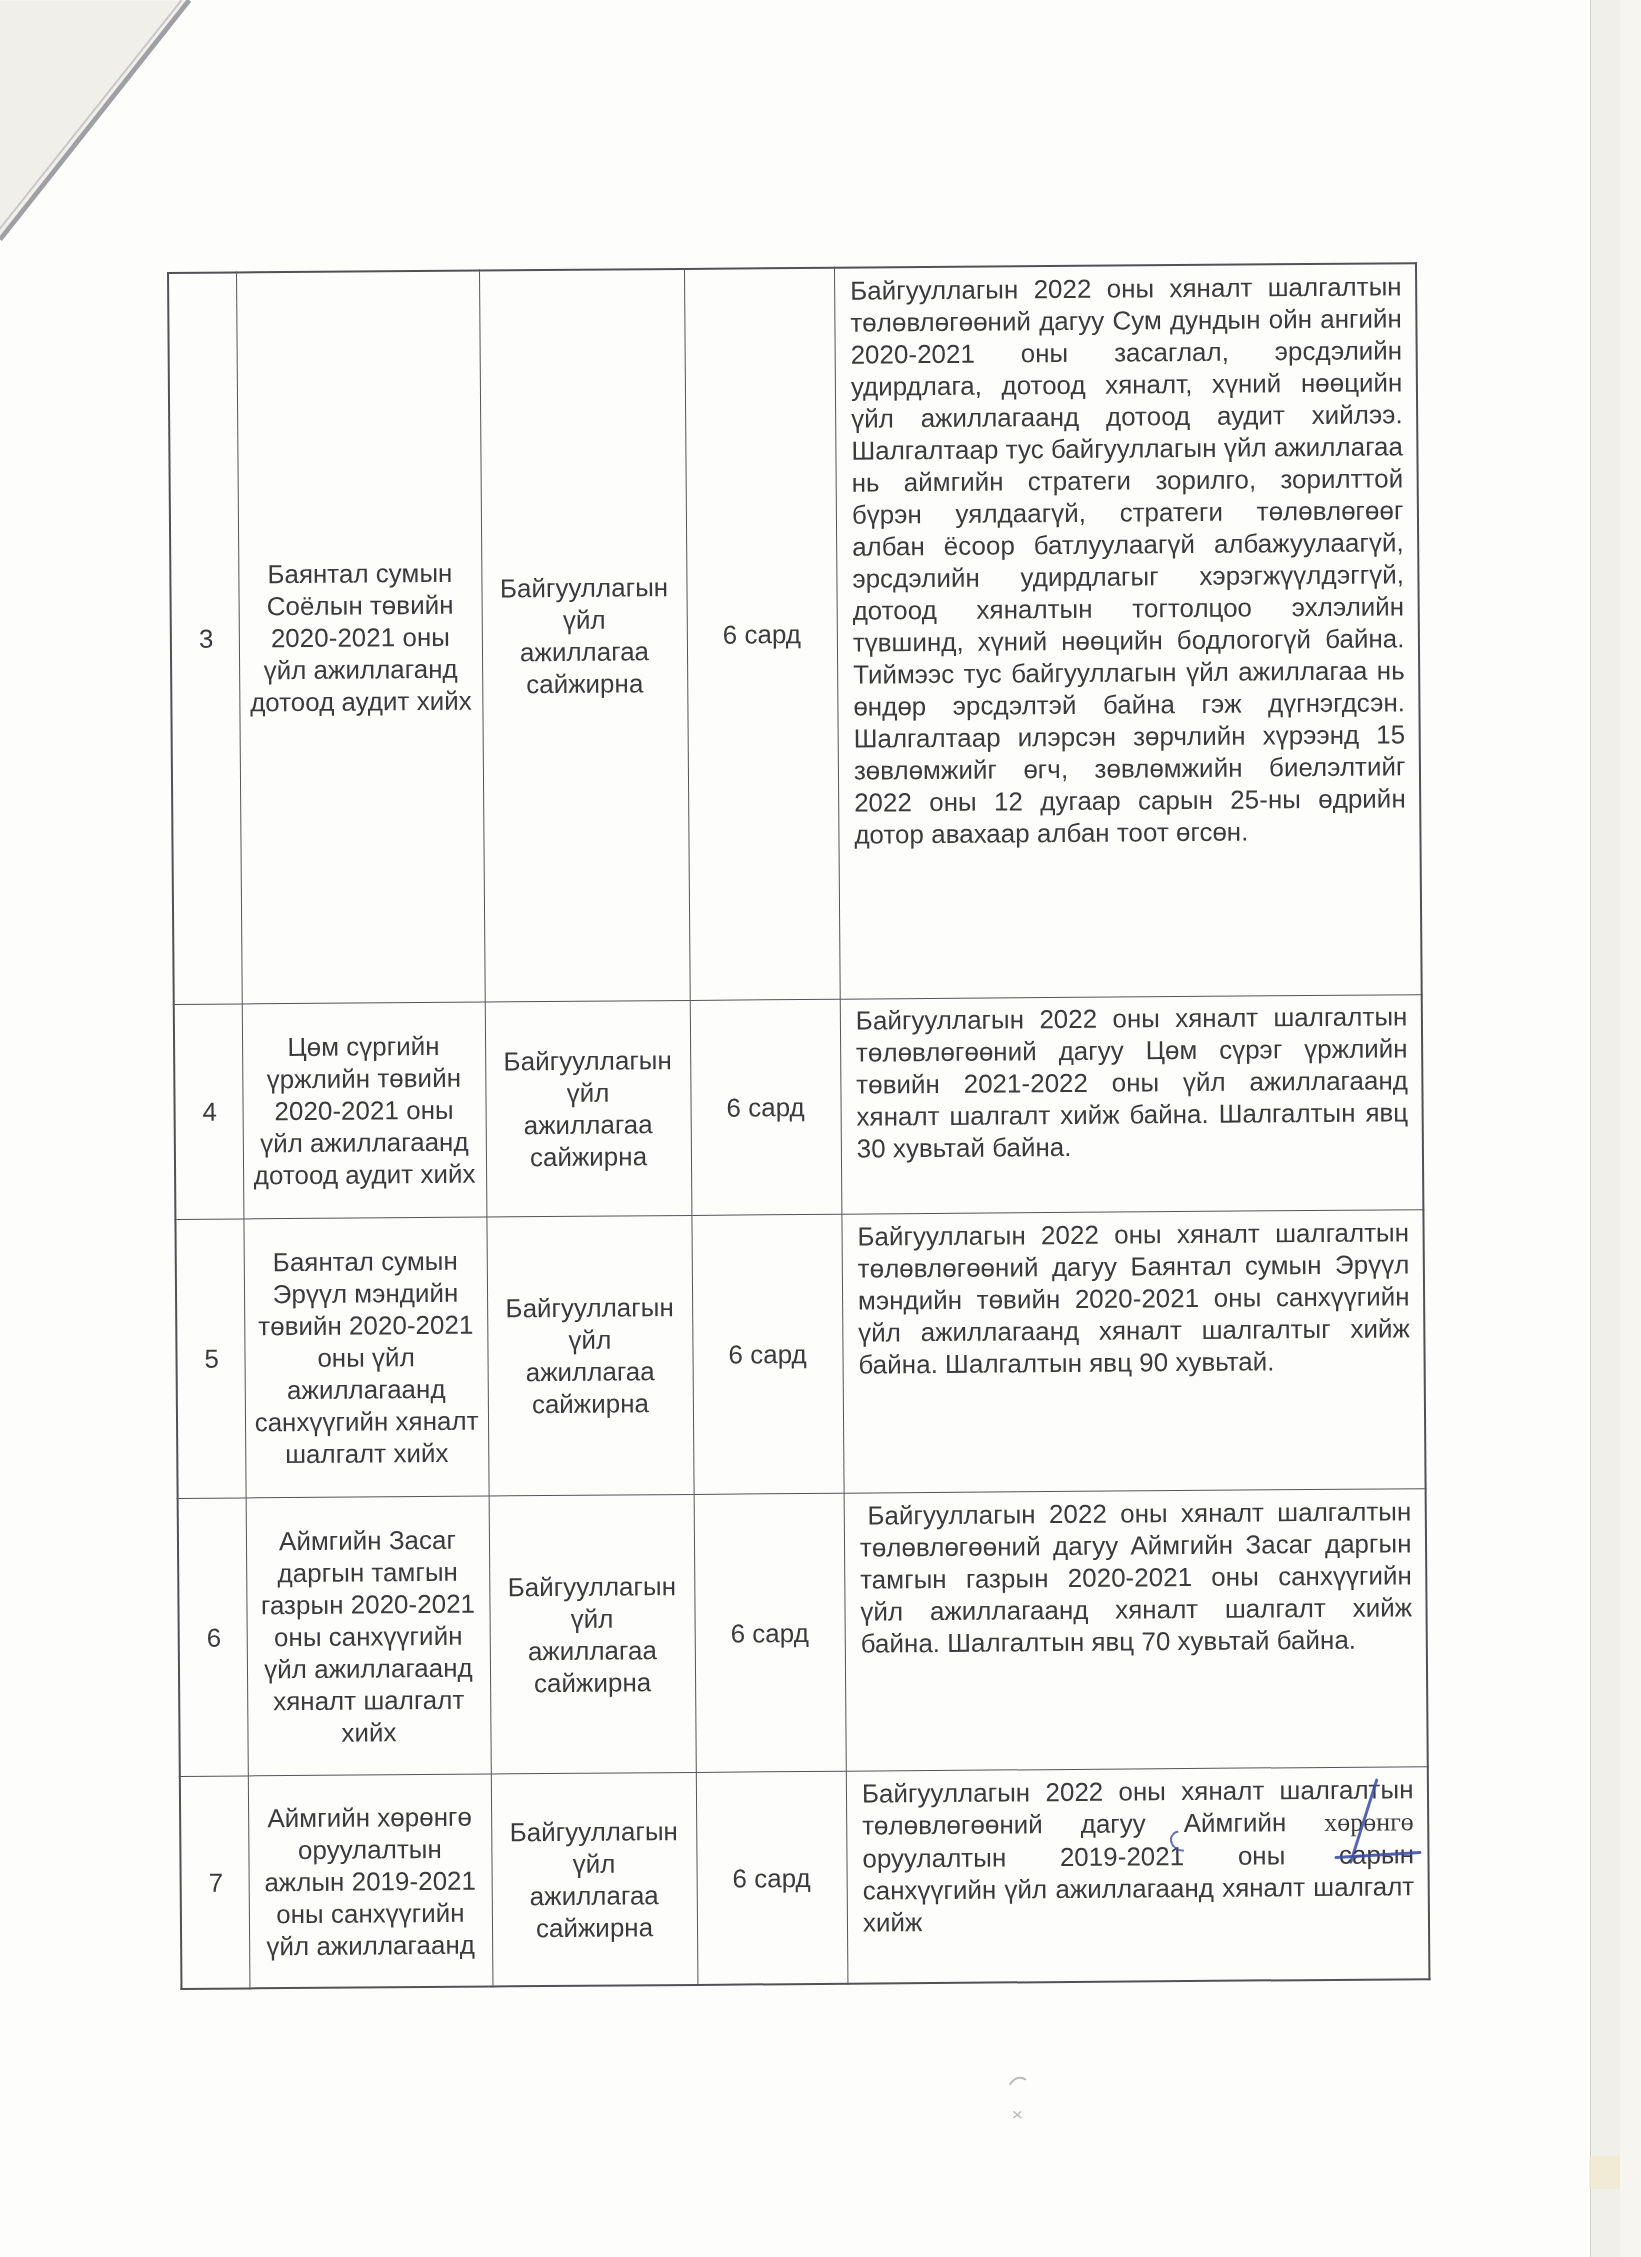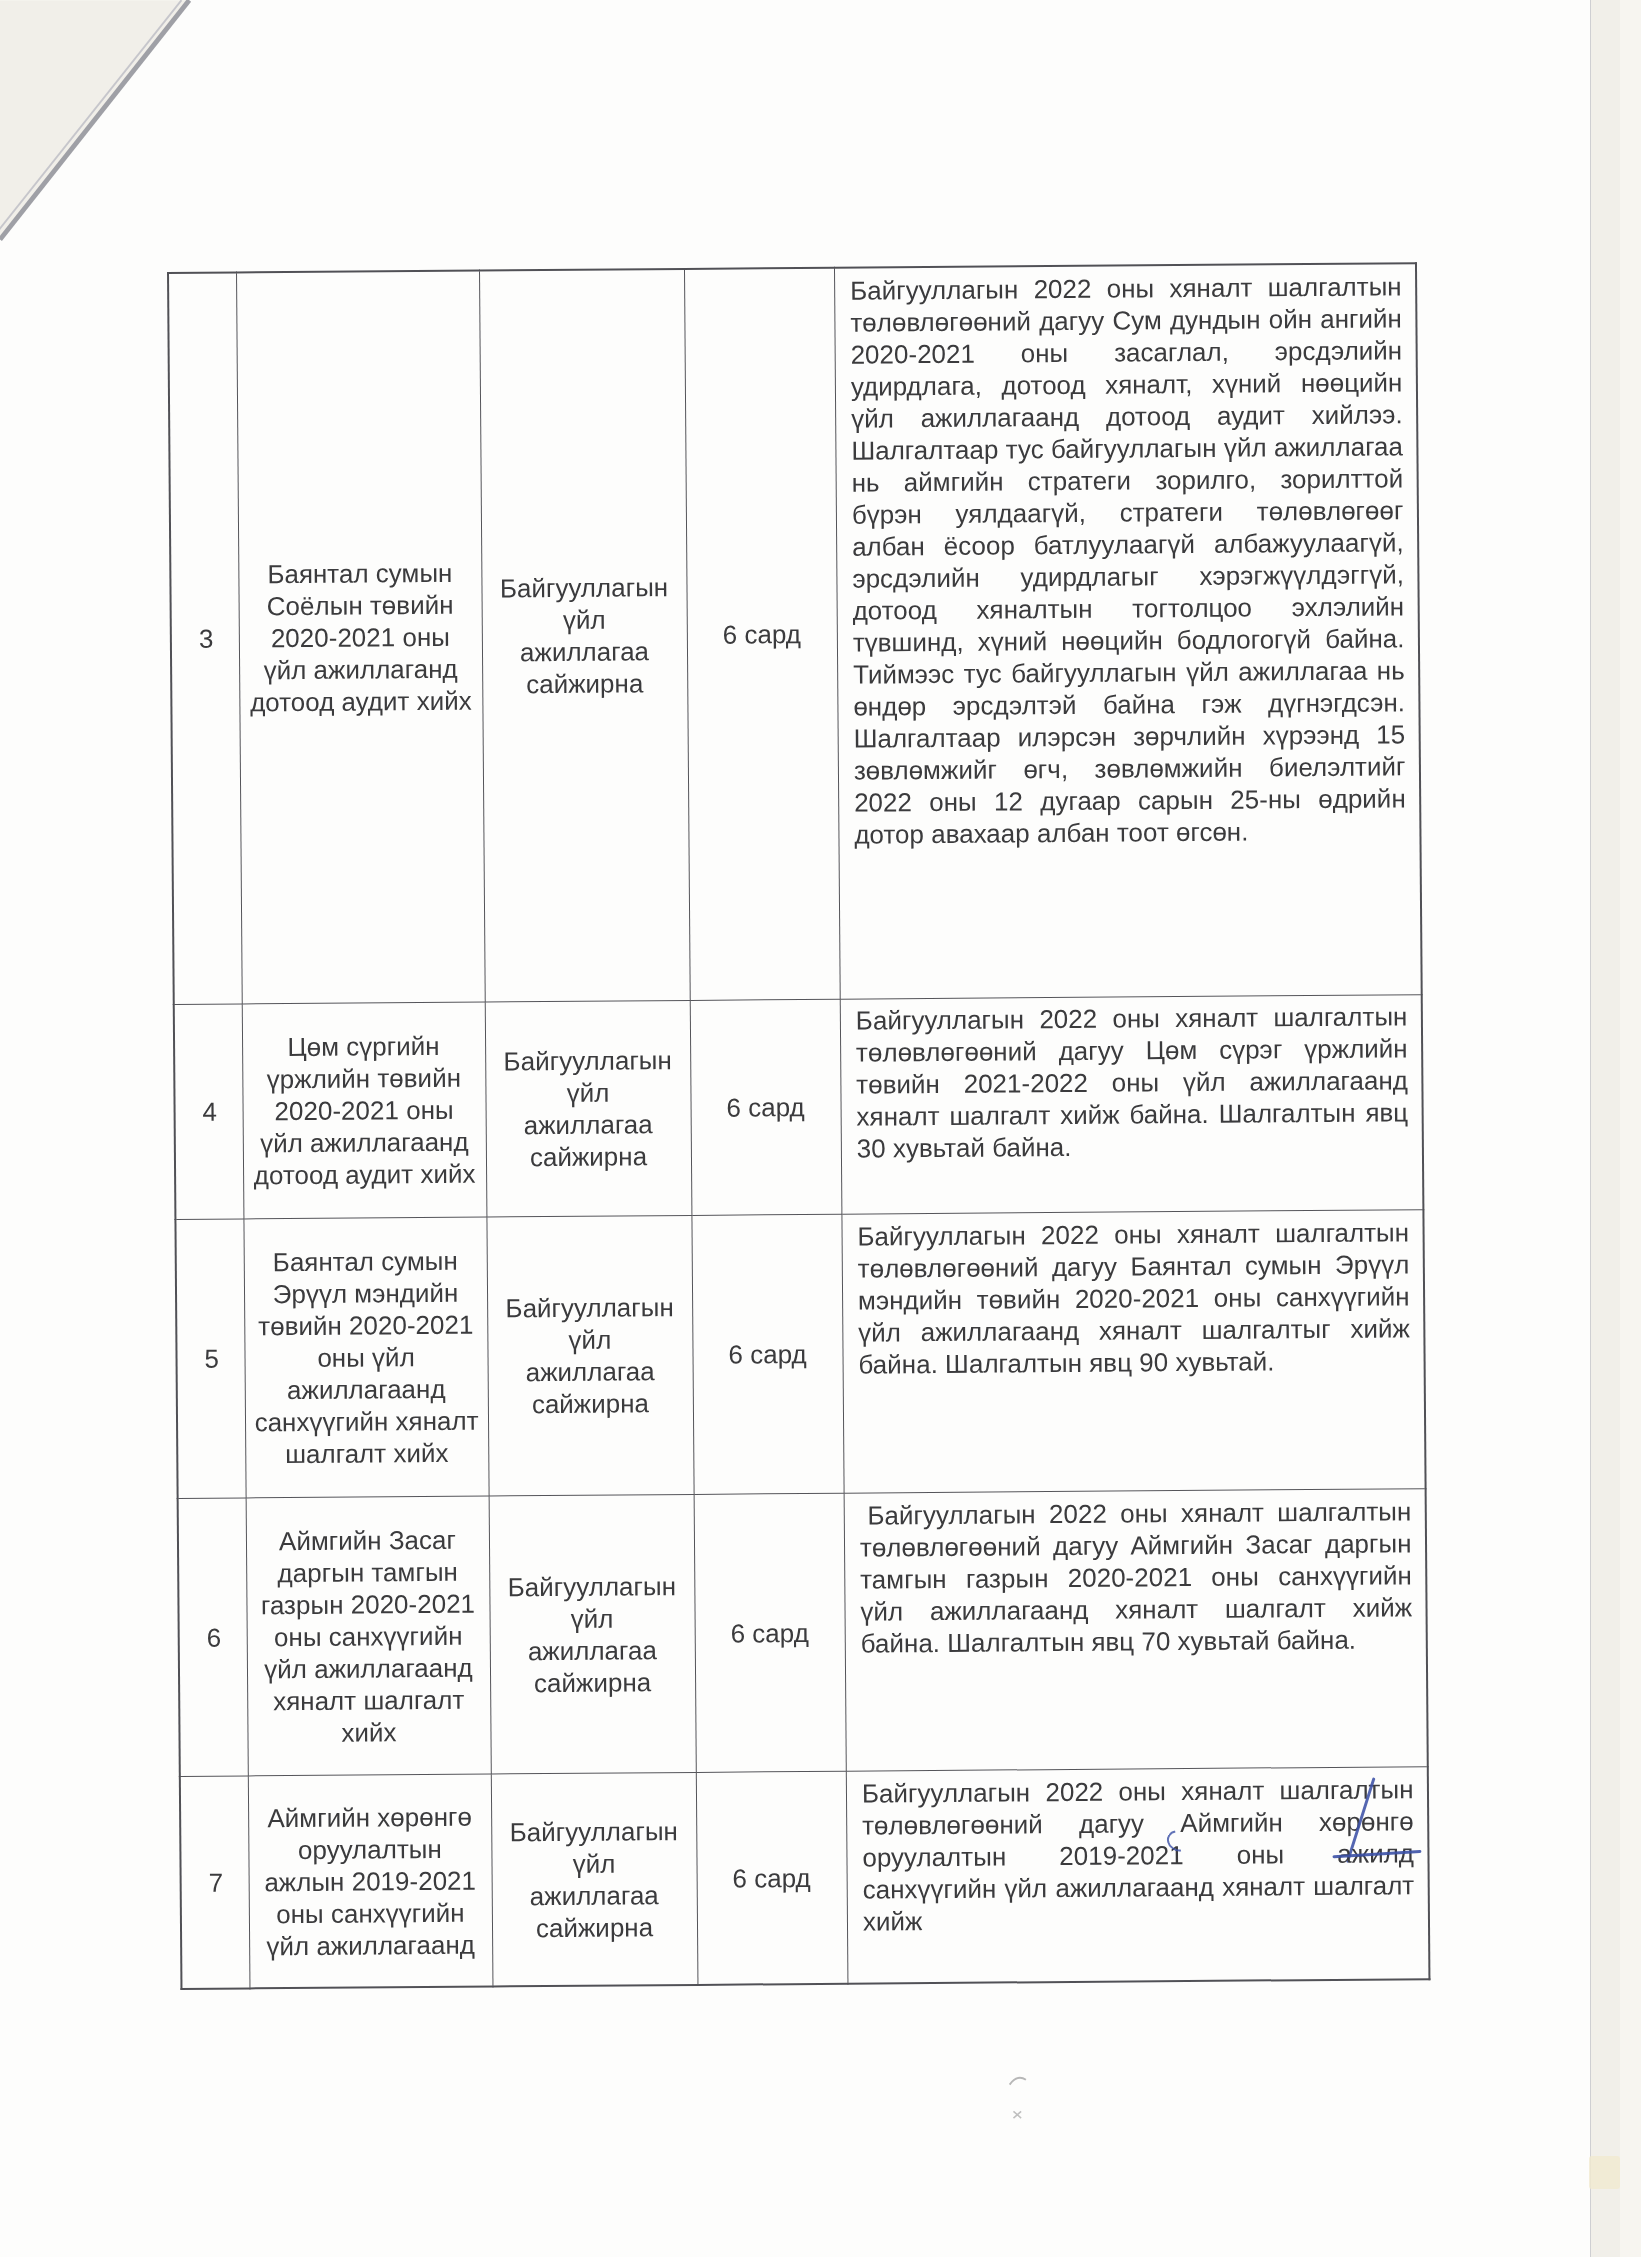--- a/index.html
+++ b/index.html
@@ -35,21 +35,21 @@
   td.c-dur{text-align:center;}
   td.c-result{vertical-align:top;text-align:justify;padding:5.8px 13.5px 5.8px 15.4px;}
   tr.r3 td{height:718px;}
   tr.r4 td{height:203px;}
   tr.r5 td{height:266px;}
   tr.r6 td{height:266px;}
   tr.r7 td{height:199px;}
   tr.r6 td.c-result{text-indent:7.7px;}
 
   
-  .slash-anchor{position:relative;}
+  .slash-anchor{position:relative;font-family:Liberation Serif, serif;}
   .slash-anchor::after{
     content:'';position:absolute;left:42%;top:-31px;width:3.4px;height:89px;
     background:#3c51a6;transform:rotate(18deg);border-radius:1.9px;opacity:.88;
   }
   .curl-anchor{position:relative;}
   .curl-anchor::before{
     content:'';position:absolute;left:-14.5px;top:23px;width:19.3px;height:16.4px;
     border:2.9px solid #3c51a6;border-color:transparent transparent #3c51a6 #3c51a6;
     border-radius:50%;transform:rotate(35deg);opacity:.8;
   }
@@ -112,21 +112,21 @@
         <td class="c-task">Аймгийн Засаг даргын тамгын газрын 2020-2021 оны санхүүгийн үйл ажиллагаанд хяналт шалгалт хийх</td>
         <td class="c-outcome">Байгууллагын үйл ажиллагаа сайжирна</td>
         <td class="c-dur">6 сард</td>
         <td class="c-result">Байгууллагын 2022 оны хяналт шалгалтын төлөвлөгөөний дагуу Аймгийн Засаг даргын тамгын газрын 2020-2021 оны санхүүгийн үйл ажиллагаанд хяналт шалгалт хийж байна. Шалгалтын явц 70 хувьтай байна.</td>
       </tr>
       <tr class="r7">
         <td class="c-num">7</td>
         <td class="c-task">Аймгийн хөрөнгө оруулалтын ажлын 2019-2021 оны санхүүгийн үйл ажиллагаанд</td>
         <td class="c-outcome">Байгууллагын үйл ажиллагаа сайжирна</td>
         <td class="c-dur">6 сард</td>
-        <td class="c-result"><span>Байгууллагын 2022 оны хяналт шалгалтын төлөвлөгөөний дагуу </span><span class="curl-anchor">Аймгийн </span><span class="slash-anchor">хөрөнгө</span><span> оруулалтын 2019-2021 оны </span><span class="struck">ажилд</span><span> санхүүгийн үйл ажиллагаанд хяналт шалгалт хийж</span></td>
+        <td class="c-result"><span>Байгууллагын 2022 оны хяналт шалгалтын төлөвлөгөөний дагуу </span><span class="curl-anchor">Аймгийн </span><span class="slash-anchor">хөрөнгө</span><span> оруулалтын 2019-2021 оны </span><span class="struck">сарын</span><span> санхүүгийн үйл ажиллагаанд хяналт шалгалт хийж</span></td>
       </tr>
     </tbody>
   </table>
 
   <svg class="pencil-marks" width="44" height="58" viewBox="0 0 46 60">
     <path d="M8,16 Q16,5 25,11" stroke="#b7b7b7" stroke-width="2" fill="none"></path>
     <path d="M12,44 l8,7 M20,44 l-8,7" stroke="#c0c0c0" stroke-width="1.6" fill="none"></path>
   </svg>
 
 </div>

